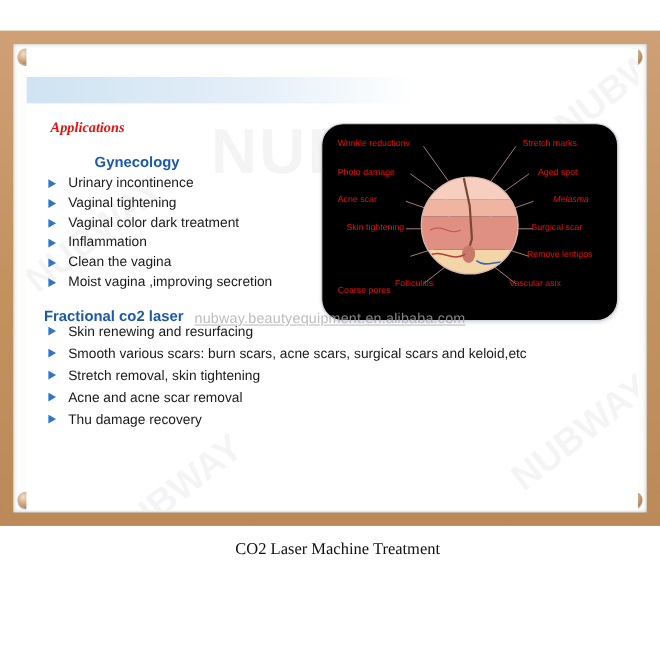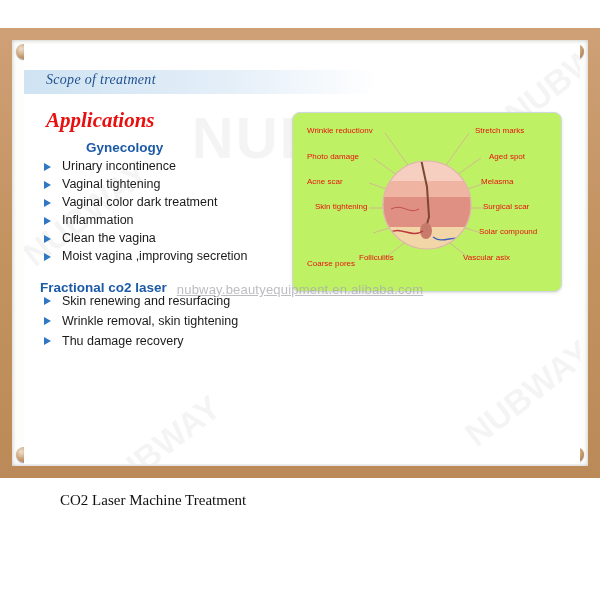--- a/index.html
+++ b/index.html
@@ -83,21 +83,21 @@
     letter-spacing: 0.3px;
   }
 
   .applications {
     position: absolute;
     left: 22px;
     top: 64px;
     font-family: "Liberation Serif", serif;
     font-weight: bold;
     font-style: italic;
-    font-size: 21px;
+    font-size: 13px;
     color: #e8100f;
   }
 
   .section-head {
     position: absolute;
     left: 16px;
     font-size: 13.5px;
     font-weight: bold;
     color: #1c5aa8;
   }
@@ -139,23 +139,23 @@
     border-bottom: 4.5px solid transparent;
   }
 
   
   .diagram {
     position: absolute;
     left: 268px;
     top: 68px;
     width: 268px;
     height: 178px;
-    background: #bef264;
+    background: #000000;
     border: 1px solid #cfd6dd;
-    border-radius: 8px;
+    border-radius: 20px;
     box-shadow: 0 1px 3px rgba(0,0,0,0.12);
     overflow: hidden;
   }
   .diagram svg { position: absolute; left: 0; top: 0; }
   .dlabel {
     position: absolute;
     font-size: 8px;
     color: #e8100f;
     white-space: nowrap;
   }
@@ -199,20 +199,21 @@
   .wm-diag.a { left: -12px; top: 150px; }
   .wm-diag.b { left: 470px; top: 10px; }
   .wm-diag.c { left: 60px; top: 385px; }
   .wm-diag.d { left: 430px; top: 330px; }
 
   .caption {
     position: absolute;
     left: 0;
     top: 492px;
     width: 554px;
+    text-align: center;
     font-family: "Liberation Serif", serif;
     font-size: 15px;
     color: #111111;
     padding-left: 60px;
     box-sizing: border-box;
   }
 </style>
 </head>
 <body>
 
@@ -228,38 +229,39 @@
 
   <div class="slide">
 
     <div class="wm-logo">NUBWAY</div>
     <div class="wm-diag a">NUBWAY</div>
     <div class="wm-diag b">NUBWAY</div>
     <div class="wm-diag c">NUBWAY</div>
     <div class="wm-diag d">NUBWAY</div>
 
     <div class="ribbon"></div>
-    <div class="ribbon-label">Scope of  treatment</div>
 
     <div class="applications">Applications</div>
 
     <div class="section-head gyn">Gynecology</div>
     <ul class="bullets gyn">
       <li>Urinary incontinence</li>
       <li>Vaginal tightening</li>
       <li>Vaginal color dark treatment</li>
       <li>Inflammation</li>
       <li>Clean the vagina</li>
       <li>Moist vagina ,improving secretion</li>
     </ul>
 
     <div class="section-head frac">Fractional co2 laser</div>
     <ul class="bullets frac">
       <li>Skin renewing and resurfacing</li>
-      <li>Wrinkle removal, skin tightening</li>
+      <li>Smooth various scars: burn scars, acne scars, surgical scars and keloid,etc</li>
+      <li>Stretch removal, skin tightening</li>
+      <li>Acne and acne scar removal</li>
       <li>Thu damage recovery</li>
     </ul>
 
     <div class="diagram">
       <svg width="268" height="178" viewBox="0 0 268 178">
 
         <g stroke="#d8a0a0" stroke-width="0.7" fill="none">
           <line x1="92" y1="20" x2="122" y2="62"></line>
           <line x1="80" y1="45" x2="118" y2="72"></line>
           <line x1="76" y1="70" x2="116" y2="84"></line>
@@ -298,23 +300,23 @@
 
       <div class="dlabel r" style="left:14px; top:13px;">Wrinkle reductionv</div>
       <div class="dlabel r" style="left:14px; top:39px;">Photo damage</div>
       <div class="dlabel r" style="left:14px; top:64px;">Acne scar</div>
       <div class="dlabel r" style="left:10px; top:89px;margin-left:12px;">Skin tightening</div>
       <div class="dlabel r" style="left:14px; top:114px;margin-top:32px;">Coarse pores</div>
       <div class="dlabel r" style="left:50px; top:140px;padding-left:16px;">Folliculitis</div>
 
       <div class="dlabel" style="left:182px; top:13px;">Stretch marks</div>
       <div class="dlabel" style="left:196px; top:39px;">Aged spot</div>
-      <div class="dlabel" style="left:188px; top:64px;">Melasma</div>
+      <div class="dlabel" style="left:210px; top:64px;font-style:italic;">Melasma</div>
       <div class="dlabel" style="left:190px; top:89px;">Surgical scar</div>
-      <div class="dlabel" style="left:186px; top:114px;">Solar compound</div>
+      <div class="dlabel" style="left:186px; top:114px;">Remove lentigos</div>
       <div class="dlabel" style="left:150px; top:140px;margin-left:20px;">Vascular asix</div>
     </div>
 
   </div>
 
   <div class="wm-text">nubway.beautyequipment.en.alibaba.com</div>
 
   <div class="caption">CO2 Laser Machine Treatment</div>
 
 </div>

